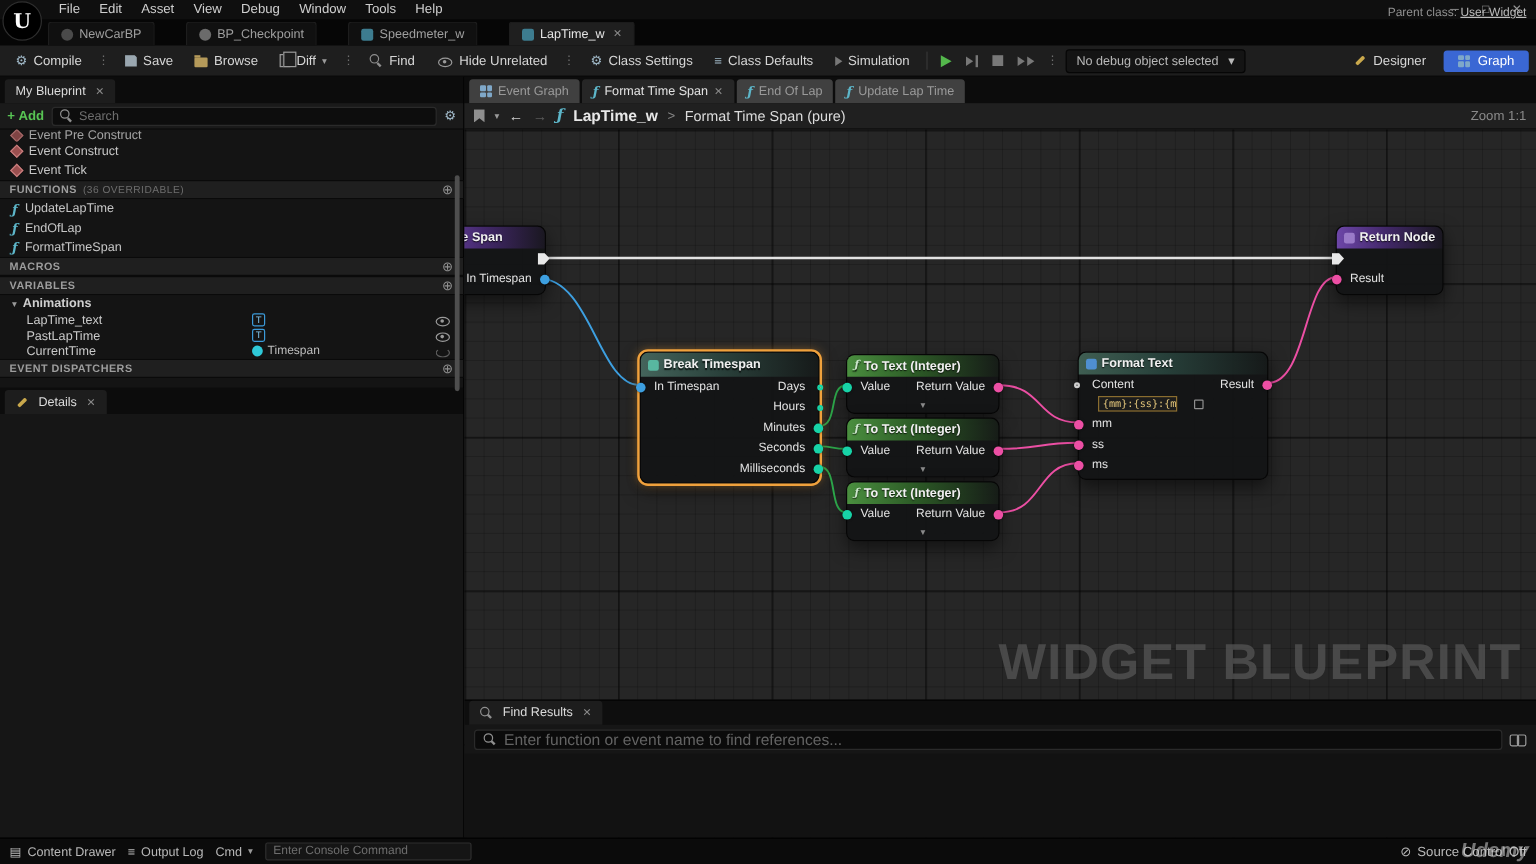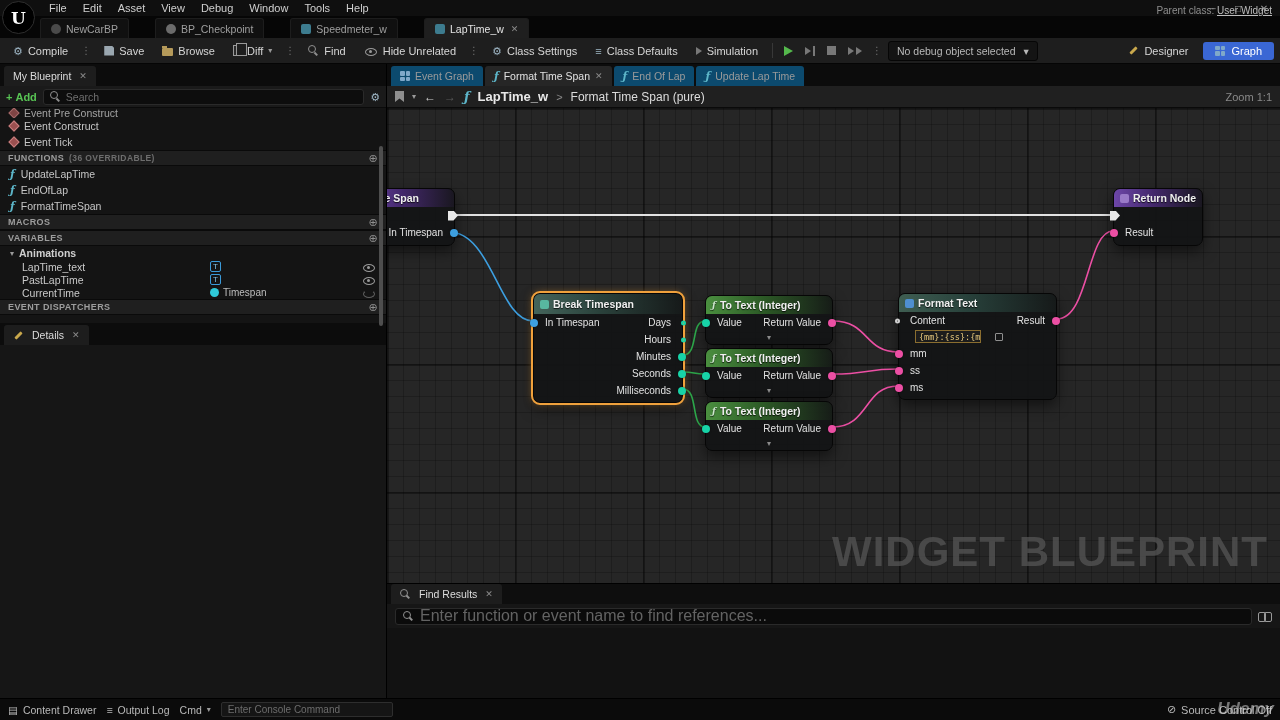--- a/index.html
+++ b/index.html
@@ -69,39 +69,39 @@
   .addrow{height:22px;background:#1a1a1a;display:flex;align-items:center;gap:6px;padding:0 6px;border-bottom:1px solid #0a0a0a}
   .addbtn{color:#58c454;font-weight:bold;display:flex;gap:3px;align-items:center;font-size:11px;cursor:default}
   .searchbox{flex:1;background:#0d0d0d;border:1px solid #2a2a2a;border-radius:3px;height:16px;display:flex;align-items:center;gap:5px;padding:0 6px}
   .searchbox input{background:transparent;border:none;outline:none;color:#bdbdbd;font-size:10.5px;width:100%;font-family:inherit}
   .searchbox input::placeholder{color:#6f6f6f}
   .trow{height:16px;display:flex;align-items:center;gap:6px;padding:0 10px;color:#c6c6c6;font-size:10.5px;cursor:default}
   .trow.clipped{height:10px;overflow:hidden;opacity:.8}
   .dicon{width:8px;height:8px;background:#9b5050;transform:rotate(45deg);flex:none;border:1px solid #c97f7f}
   .ficon{color:#5db6c9;font-style:italic;font-weight:bold;font-family:"DejaVu Serif",serif;font-size:11px;flex:none}
   .shead{height:16px;background:#1f1f1f;display:flex;align-items:center;padding:0 8px;gap:5px;color:#9d9d9d;font-size:9px;font-weight:bold;letter-spacing:.4px;border-top:1px solid #0a0a0a;border-bottom:1px solid #0a0a0a;cursor:default}
-  .shead .badge{color:#6d6d6d;font-weight:bold;font-size:8.5px}
+  .shead .badge{color:#6d6d6d;font-weight:normal;font-size:8.5px}
   .shead .cplus{margin-left:auto;color:#8f8f8f;font-size:11px;font-weight:normal;cursor:pointer}
   .grouprow{height:14px;display:flex;align-items:center;gap:5px;padding:0 10px;color:#cfcfcf;font-size:10.5px;font-weight:bold;cursor:default}
   .grouprow .chev{font-size:8px;color:#9a9a9a}
   .vrow{height:13px;display:flex;align-items:center;padding:0 10px 0 22px;color:#c9c9c9;font-size:10.5px;cursor:default}
   .vrow .vname{width:188px;overflow:hidden;white-space:nowrap}
   .vrow .vmid{flex:1;display:flex;align-items:center;gap:4px}
   .vtype-anim{width:11px;height:11px;border:2px solid #3b9ad9;border-radius:50%;flex:none}
   .vtype-text{width:11px;height:11px;border:1px solid #3b9ad9;border-radius:2px;color:#7fc3ea;font-size:8px;display:flex;align-items:center;justify-content:center;flex:none}
   .vtype-struct{width:9px;height:9px;border-radius:50%;background:#2fc9d8;flex:none}
   .vtypelabel{color:#bdbdbd;font-size:10px}
   .detailshead{height:22px;background:#0c0c0c;display:flex;align-items:flex-end;margin-top:8px}
   .side-scroll{position:absolute;right:3px;top:82px;width:4px;height:180px;background:#4e4e4e;border-radius:2px}
   .sidebar .filler{flex:1;background:#161616}
 
   
   .graphwrap{flex:1;display:flex;flex-direction:column;position:relative}
   .gtabs{height:22px;background:#0c0c0c;display:flex;align-items:flex-end;padding-left:4px}
-  .gtab{height:20px;display:flex;align-items:center;gap:5px;padding:0 9px;color:#9a9a9a;background:#0c4a6e;border-radius:3px 3px 0 0;margin-right:2px;font-size:10.5px;cursor:default;white-space:nowrap}
+  .gtab{height:20px;display:flex;align-items:center;gap:5px;padding:0 9px;color:#9a9a9a;background:#404040;border-radius:3px 3px 0 0;margin-right:2px;font-size:10.5px;cursor:default;white-space:nowrap}
   .gtab.active{background:#262626;color:#e2e2e2}
   .gtab .x{font-size:9px;color:#8a8a8a;cursor:pointer}
   .crumbbar{height:22px;background:#202020;border-bottom:1px solid #0a0a0a;display:flex;align-items:center;gap:8px;padding:0 8px}
   .bookmark{width:9px;height:11px;background:#8f8f8f;clip-path:polygon(0 0,100% 0,100% 100%,50% 68%,0 100%);flex:none}
   .navarrow{font-size:12px;color:#cfcfcf;cursor:pointer}
   .navarrow.dim{color:#5a5a5a}
   .crumb-root{color:#e8e8e8;font-size:13px;font-weight:bold;cursor:pointer}
   .crumb-cur{color:#dcdcdc;font-size:12px}
   .crumb-sep{color:#8a8a8a;font-size:11px}
   .zoomlabel{margin-left:auto;color:#8a8a8a;font-size:11px}
@@ -138,21 +138,21 @@
   .chevrow{height:13px;display:flex;align-items:center;justify-content:center;color:#8a8a8a;font-size:8px;cursor:pointer}
   .fmtbox{margin:1px 10px 2px 16px;width:66px;height:13px;background:#1c1c1c;border:1px solid #8a6d2f;color:#e6c87c;font-size:8.5px;display:flex;align-items:center;padding:0 3px;font-family:"DejaVu Sans Mono",monospace;white-space:nowrap;overflow:hidden}
   .fmtrow{display:flex;align-items:center;gap:4px}
   .loc-icon{width:8px;height:8px;border:1px solid #8f8f8f;border-radius:1px}
 
   
   .findpanel{position:absolute;left:0;right:0;bottom:0;height:115px;background:#161616;border-top:1px solid #000;display:flex;flex-direction:column}
   .findtabs{height:20px;background:#0e0e0e;display:flex;align-items:flex-end}
   .findsearchrow{height:24px;display:flex;align-items:center;gap:6px;padding:0 8px}
   .findinput{flex:1;background:#0b0b0b;border:1px solid #2a2a2a;border-radius:3px;height:17px;display:flex;align-items:center;gap:6px;padding:0 7px}
-  .findinput input{flex:1;background:transparent;border:none;outline:none;color:#bdbdbd;font-size:16px;font-family:inherit}
+  .findinput input{flex:1;background:transparent;border:none;outline:none;color:#bdbdbd;font-size:13px;font-family:inherit}
   .findinput input::placeholder{color:#636363}
   .i-binoc{width:14px;height:10px;position:relative;flex:none}
   .i-binoc::before,.i-binoc::after{content:"";position:absolute;top:1px;width:6px;height:8px;border:1.5px solid #9a9a9a;border-radius:2px}
   .i-binoc::before{left:0}.i-binoc::after{right:0}
   .findbody{flex:1;background:#121212}
 
   
   .statusbar{height:22px;background:#0b0b0b;border-top:1px solid #000;display:flex;align-items:center;gap:10px;padding:0 8px;position:relative}
   .sbtn{display:flex;align-items:center;gap:5px;color:#b9b9b9;font-size:10.5px;cursor:default}
   .consolein{width:172px;height:15px;background:#151515;border:1px solid #2e2e2e;border-radius:2px;display:flex;padding:0 6px}

